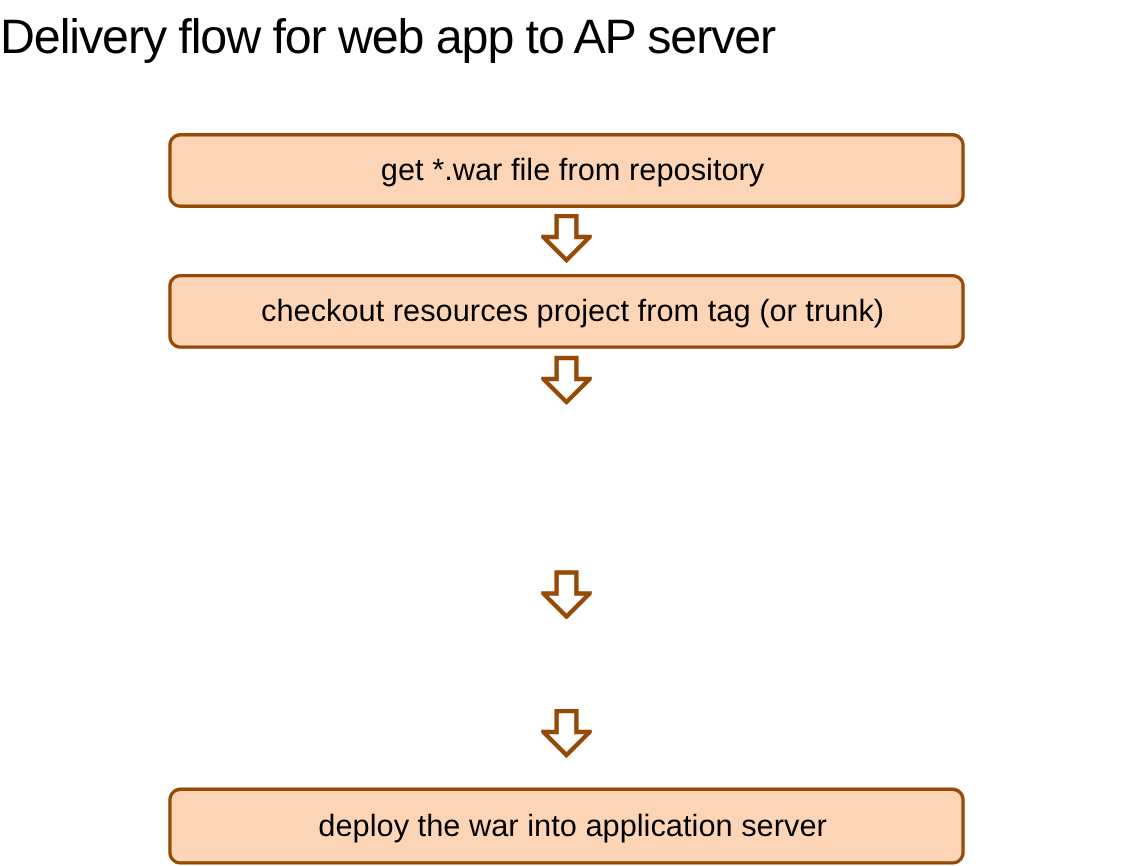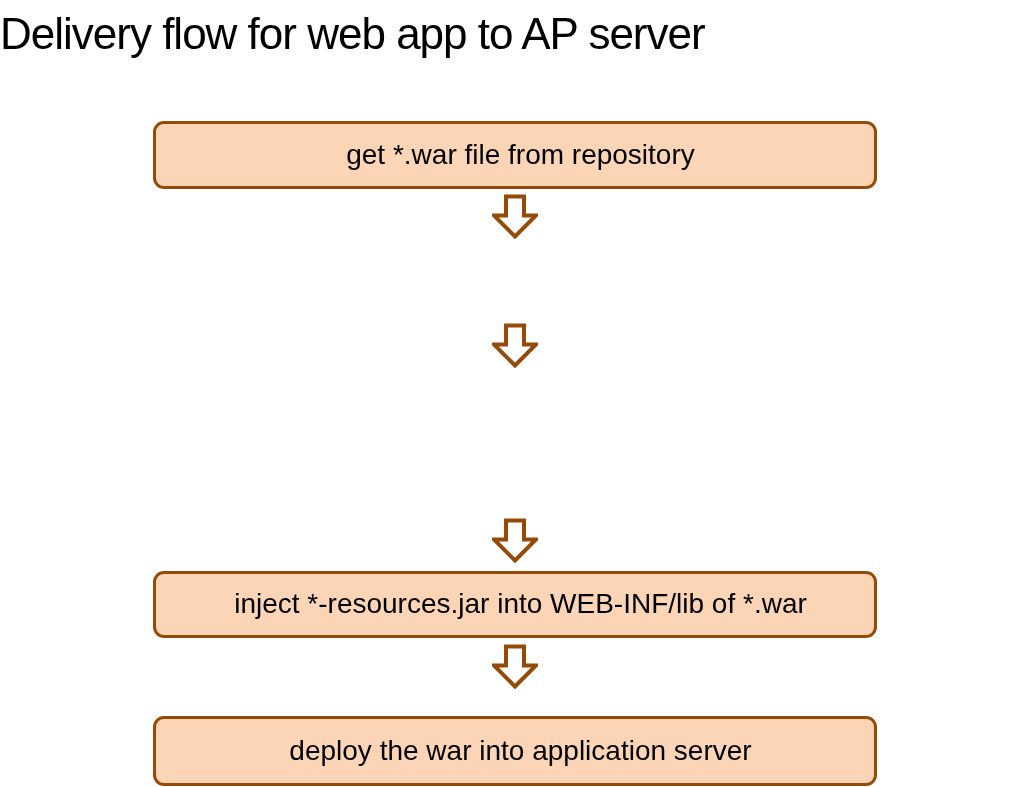--- a/index.html
+++ b/index.html
@@ -77,37 +77,37 @@
   <div class="box" style="top:121px;height:68px;">
     <span class="box-label">get *.war file from repository</span>
   </div>
 
   <div class="arrow" style="top:194px;">
     <svg viewBox="0 0 46 44" aria-hidden="true">
       <polygon points="14,2 32,2 32,21 44,21 23,42 2,21 14,21"></polygon>
     </svg>
   </div>
 
+  <div class="box" style="top:249px;height:68px;">
+    <span class="box-label">checkout resources project from tag (or trunk)</span>
+  </div>
 
   <div class="arrow" style="top:323px;">
     <svg viewBox="0 0 46 44" aria-hidden="true">
       <polygon points="14,2 32,2 32,21 44,21 23,42 2,21 14,21"></polygon>
     </svg>
   </div>
 
 
   <div class="arrow" style="top:518px;">
     <svg viewBox="0 0 46 44" aria-hidden="true">
       <polygon points="14,2 32,2 32,21 44,21 23,42 2,21 14,21"></polygon>
     </svg>
   </div>
 
-  <div class="box" style="top:571px;height:67px;">
-    <span class="box-label">inject *-resources.jar into WEB-INF/lib of *.war</span>
-  </div>
 
   <div class="arrow" style="top:644px;">
     <svg viewBox="0 0 46 44" aria-hidden="true">
       <polygon points="14,2 32,2 32,21 44,21 23,42 2,21 14,21"></polygon>
     </svg>
   </div>
 
   <div class="box" style="top:716px;height:70px;">
     <span class="box-label">deploy the war into application server</span>
   </div>

